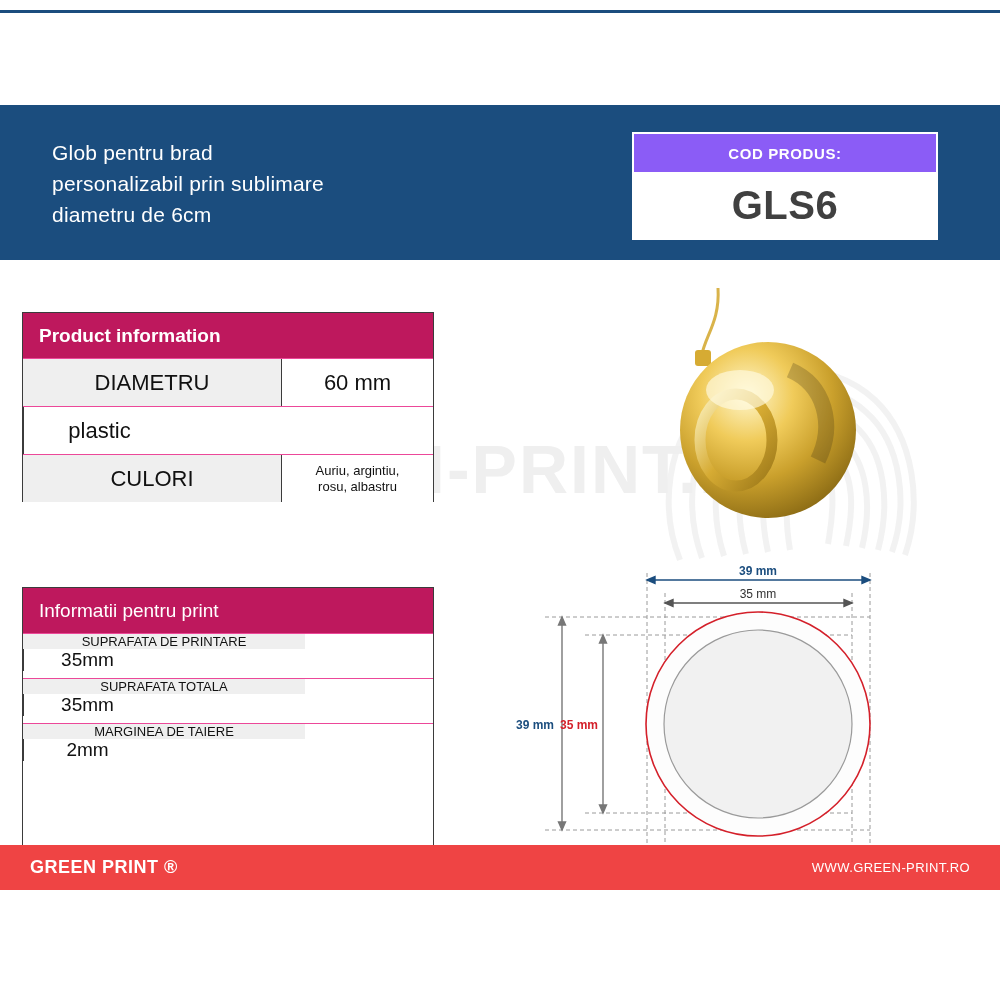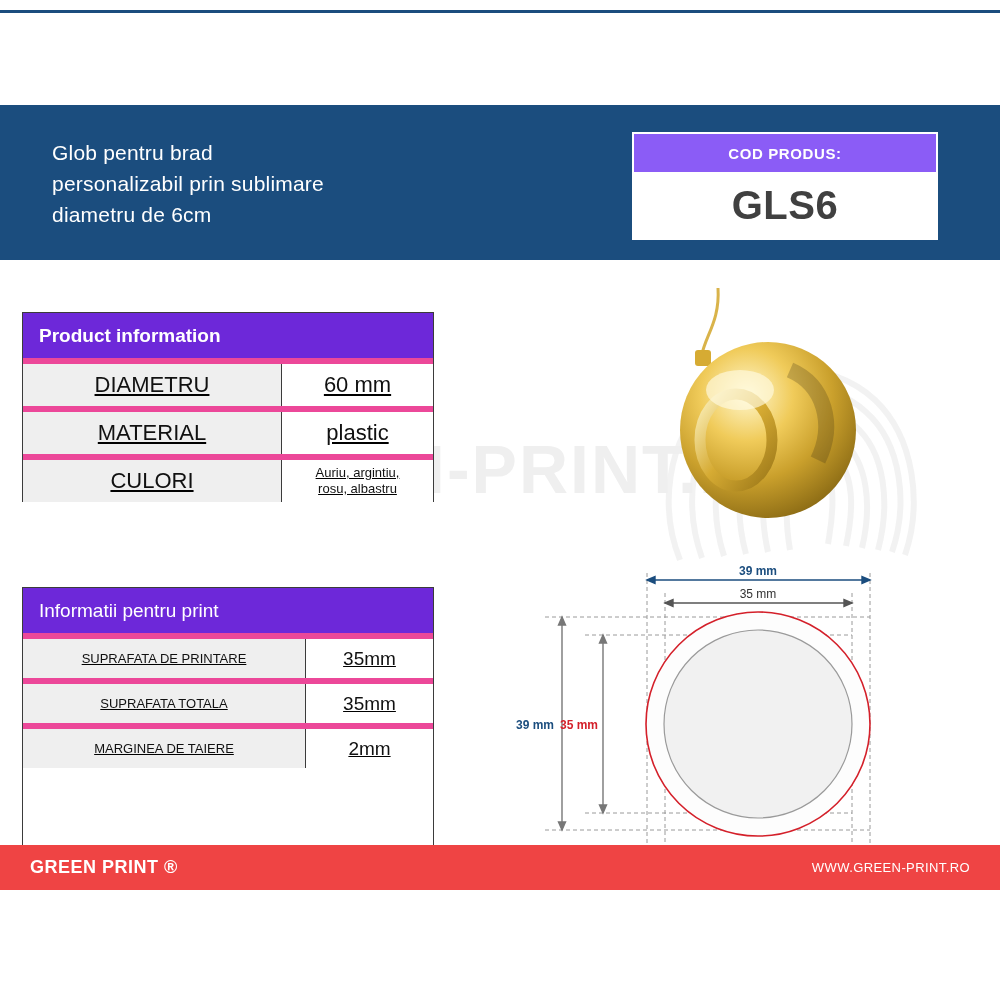--- a/index.html
+++ b/index.html
@@ -103,33 +103,32 @@
     pointer-events: none;
   }
   
   .tbl {
     position: absolute;
     border: 1px solid #3b3b3b;
     background: #ffffff;
     box-sizing: border-box;
   }
   .tbl-title {
-    background: #6d28d9;
+    background: #be185d;
     color: #ffffff;
     font-weight: bold;
     display: flex;
     align-items: center;
     padding-left: 16px;
     box-sizing: border-box;
   }
   .row {
     display: flex;
-    border-top: 6px solid #ec4899;
-    box-sizing: border-box;
-    text-decoration: underline;
+    border-top: 1px solid #ec4899;
+    box-sizing: border-box;
   }
   .cell-l, .cell-r {
     display: flex;
     align-items: center;
     justify-content: center;
     box-sizing: border-box;
     text-align: center;
   }
   .cell-l {
     background: #efefef;
@@ -160,21 +159,21 @@
     left: 22px;
     top: 587px;
     width: 412px;
     height: 268px;
   }
   #print-info .tbl-title {
     height: 45px;
     font-size: 19px;
     font-weight: normal;
   }
-  #print-info .row { height: 45px; }
+  #print-info .row { height: 45px; flex-direction: column; }
   #print-info .cell-l { width: 282px; font-size: 13px; color: #111; }
   #print-info .cell-r { width: 128px; font-size: 19px; color: #111; }
 
   
   .footer {
     position: absolute;
     left: 0;
     top: 845px;
     width: 1000px;
     height: 45px;
@@ -243,21 +242,20 @@
     </div>
   </div>
 
   <div class="tbl" id="product-info">
     <div class="tbl-title">Product information</div>
     <div class="row">
       <div class="cell-l">DIAMETRU</div>
       <div class="cell-r">60 mm</div>
     </div>
     <div class="row">
-      <div class="cell-l">MATERIAL</div>
       <div class="cell-r">plastic</div>
     </div>
     <div class="row">
       <div class="cell-l">CULORI</div>
       <div class="cell-r">Auriu, argintiu,
 rosu, albastru</div>
     </div>
   </div>
 
   <div class="tbl" id="print-info">

